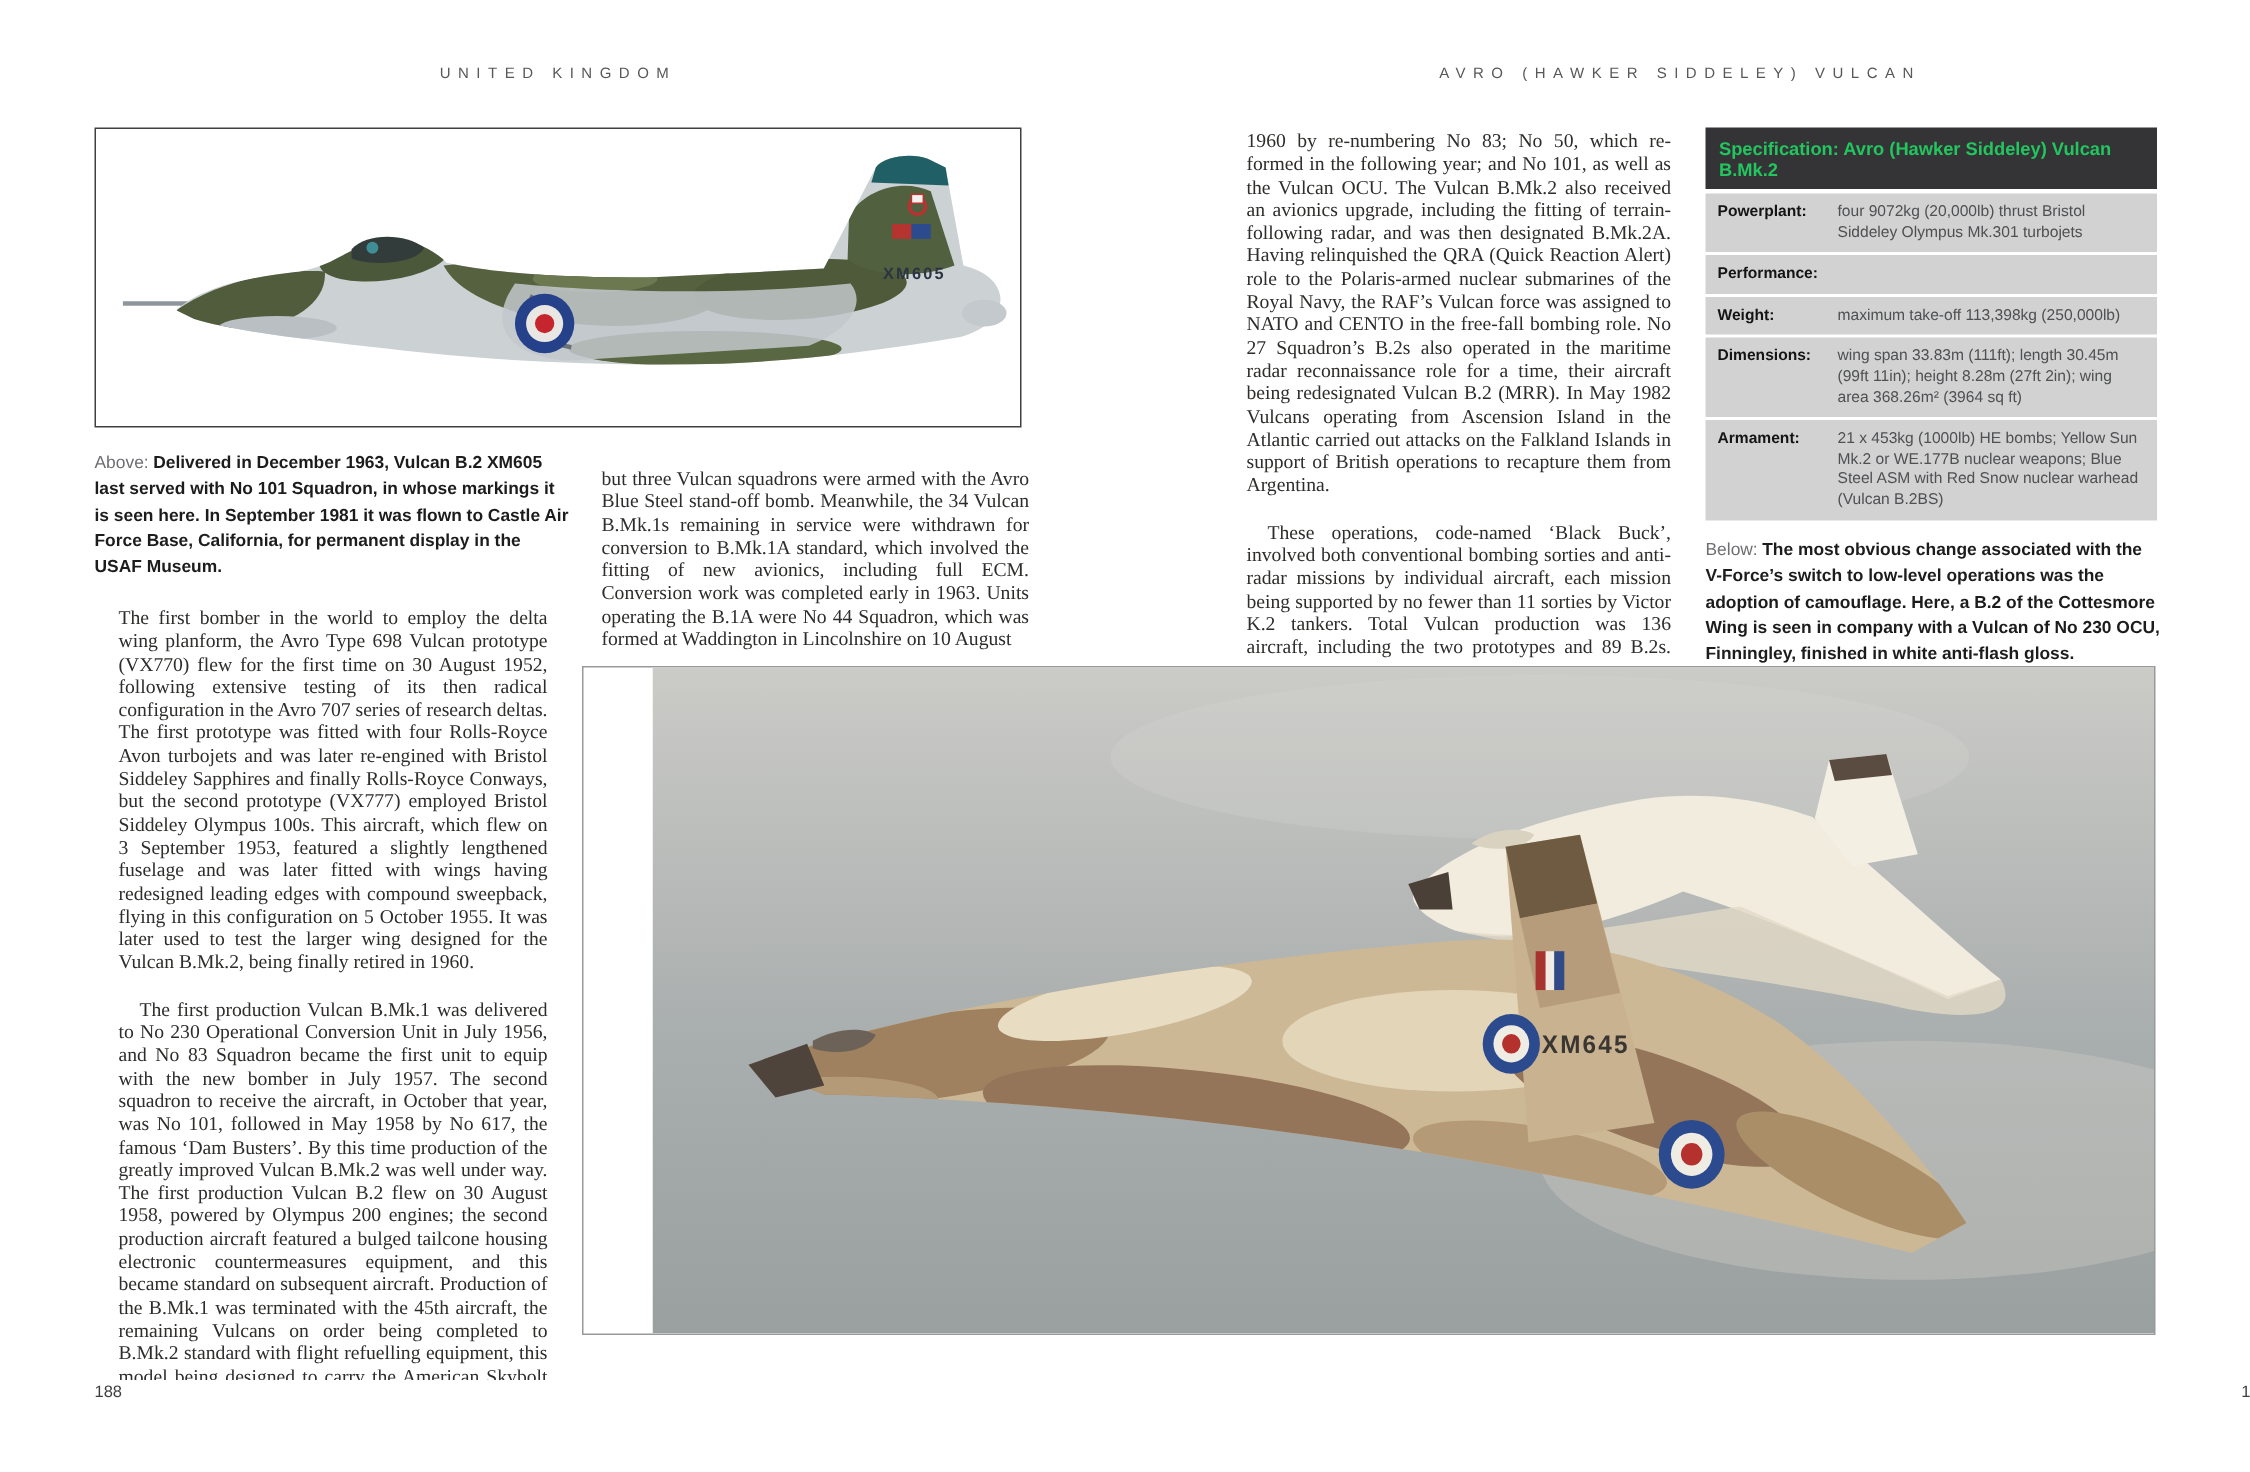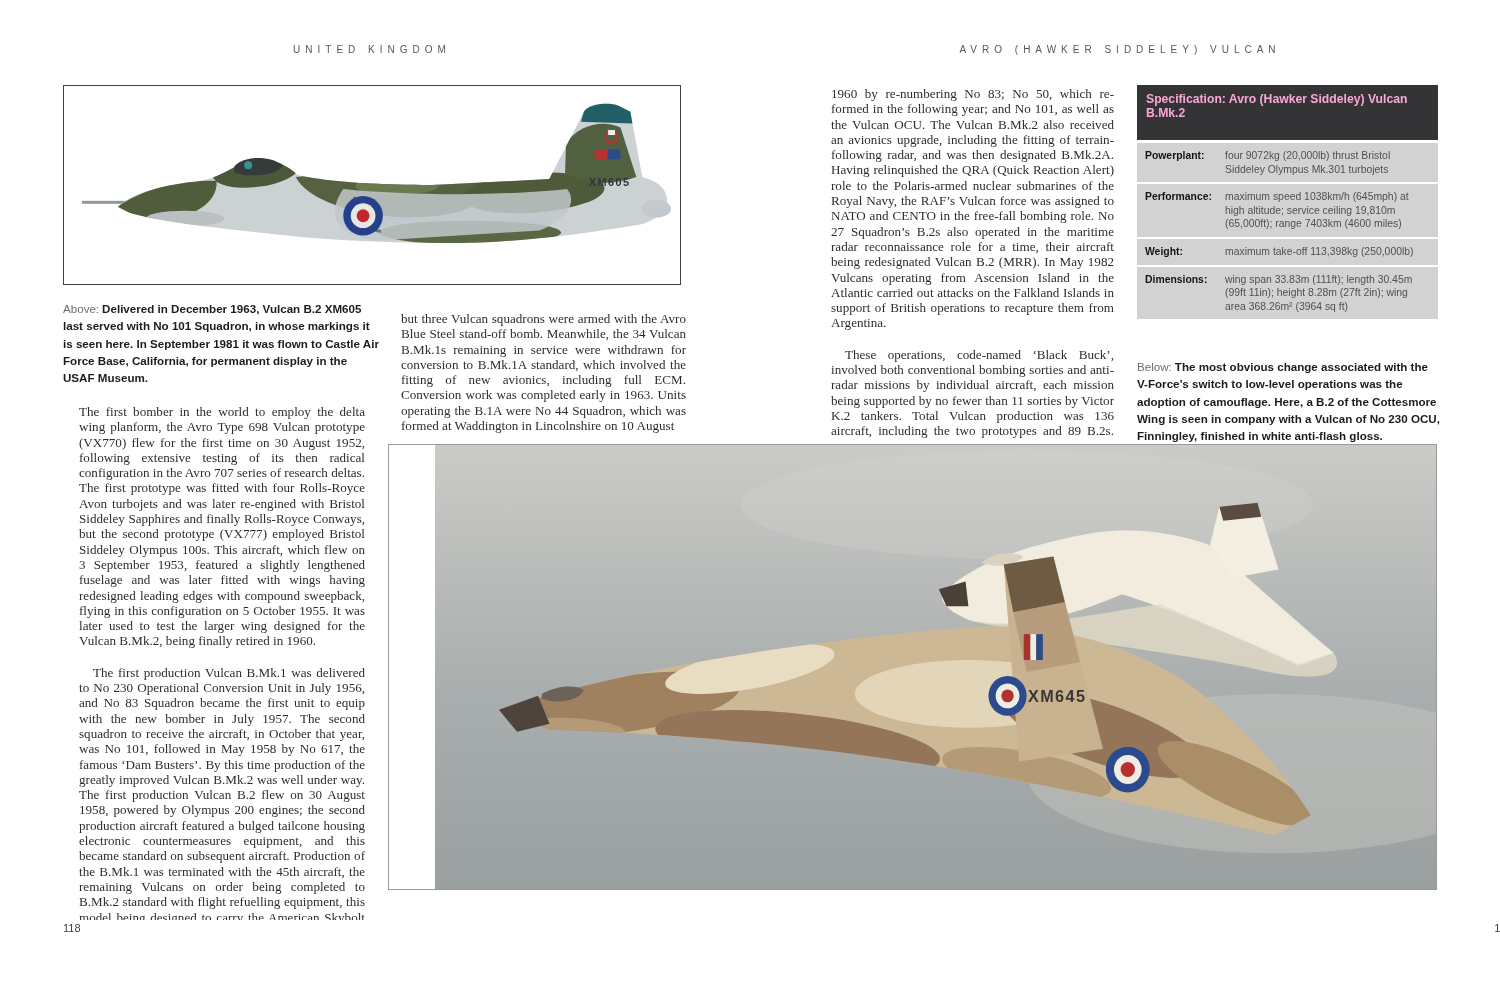--- a/index.html
+++ b/index.html
@@ -28,22 +28,22 @@
   .caption .prefix{font-weight:normal;color:#6d6e71;margin-right:3px;}
   
   .bodycol{
     font-size:13.1px;line-height:15.3px;text-align:justify;overflow:hidden;
   }
   .bodycol p{margin:16px;}
   .bodycol p.indent{text-indent:14px;}
   
   .spec{left:1137px;top:85px;width:301px;font-family:"Liberation Sans", sans-serif;}
   .spec-title{
-    background:#343437;color:#f9a8d4;font-weight:bold;font-size:12.2px;
-    padding:7px 9px 20px 9px;margin-bottom:3px;
+    background:#343437;color:#22c55e;font-weight:bold;font-size:12.2px;
+    padding:7px 9px 6px 9px;margin-bottom:3px;
   }
   .spec-row{
     display:flex;background:#d2d2d3;margin-bottom:2px;
     font-size:10.4px;line-height:13.6px;
   }
   .spec-row .lbl{
     flex:0 0 74px;font-weight:bold;color:#141414;padding:6px 4px 6px 8px;
   }
   .spec-row .val{flex:1;color:#4f5052;padding:6px 9px 6px 2px;}
   
@@ -141,29 +141,32 @@
 </div>
 
 <div class="abs spec">
   <div class="spec-title">Specification: Avro (Hawker Siddeley) Vulcan B.Mk.2</div>
   <div class="spec-row">
     <div class="lbl">Powerplant:</div>
     <div class="val">four 9072kg (20,000lb) thrust Bristol Siddeley Olympus Mk.301 turbojets</div>
   </div>
   <div class="spec-row">
     <div class="lbl">Performance:</div>
-    <div class="val">maximum speed 1038km/h (645mph) at high altitude; service ceiling 19,810m (65,000ft); range 7403km (4600 miles)</div>
   </div>
   <div class="spec-row">
     <div class="lbl">Weight:</div>
     <div class="val">maximum take-off 113,398kg (250,000lb)</div>
   </div>
   <div class="spec-row">
     <div class="lbl">Dimensions:</div>
     <div class="val">wing span 33.83m (111ft); length 30.45m (99ft 11in); height 8.28m (27ft 2in); wing area 368.26m² (3964 sq ft)</div>
+  </div>
+  <div class="spec-row">
+    <div class="lbl">Armament:</div>
+    <div class="val">21 x 453kg (1000lb) HE bombs; Yellow Sun Mk.2 or WE.177B nuclear weapons; Blue Steel ASM with Red Snow nuclear warhead (Vulcan B.2BS)</div>
   </div>
 </div>
 
 <div class="abs caption" style="left:1137px;top:358px;width:303px;">
   <span class="prefix">Below:</span><span>The most obvious change associated with the V-Force’s switch to low-level operations was the adoption of camouflage. Here, a B.2 of the Cottesmore Wing is seen in company with a Vulcan of No 230 OCU, Finningley, finished in white anti-flash gloss.</span>
 </div>
 
 <figure class="abs big-photo" style="margin:0;padding-left:46px;">
   <svg viewBox="0 0 1049 446" preserveAspectRatio="none">
     <defs>
@@ -228,14 +231,14 @@
       </g>
       <g>
         <circle cx="726" cy="326" r="23" fill="#2c4a8e"></circle>
         <circle cx="726" cy="326" r="14.5" fill="#efece4"></circle>
         <circle cx="726" cy="326" r="7.5" fill="#b4312d"></circle>
       </g>
     </g>
   </svg>
 </figure>
 
-<div class="abs pagenum" style="left:63px;top:922px;">118</div>
+<div class="abs pagenum" style="left:63px;top:922px;">188</div>
 <div class="abs pagenum" style="left:1488px;top:922px;width:30px;text-align:center;">119</div>
 
 </body></html>

